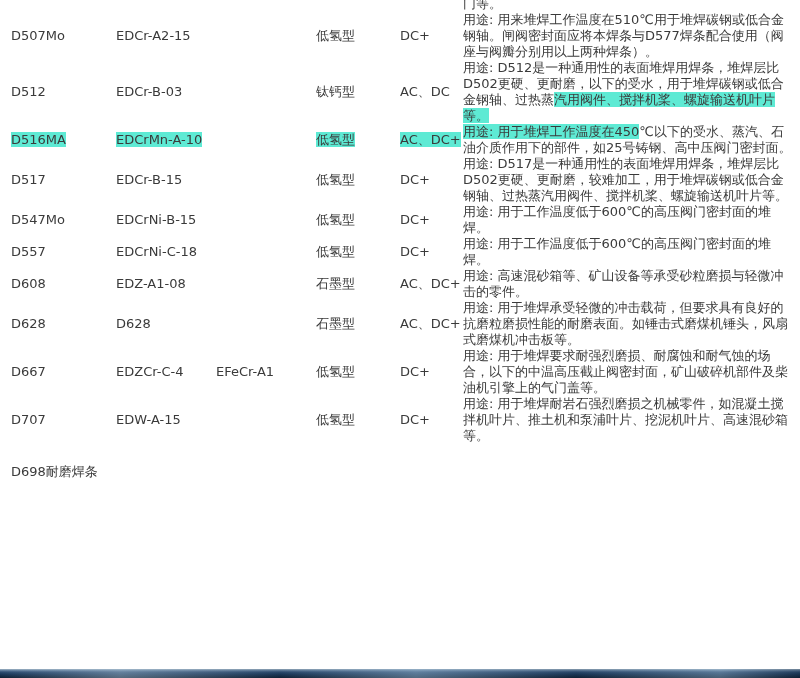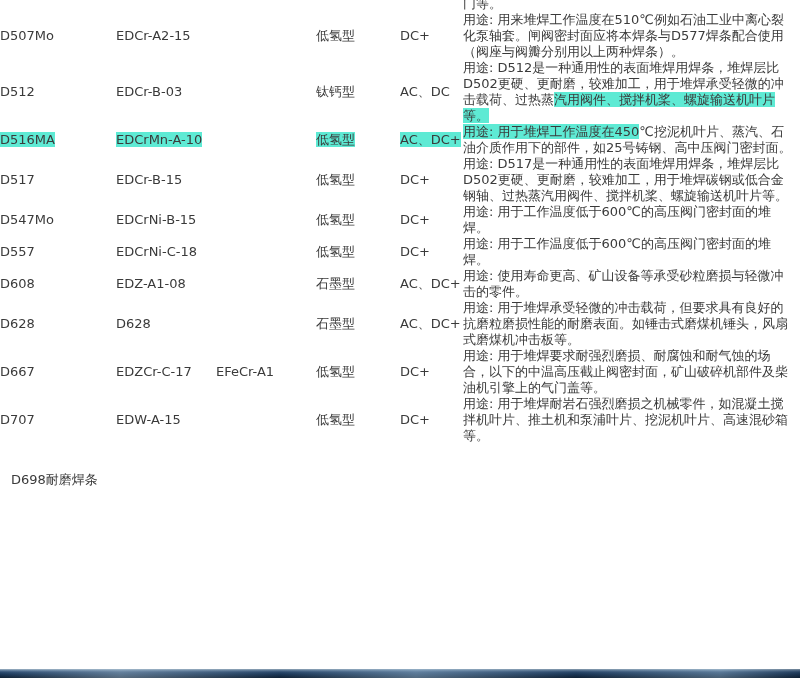--- a/index.html
+++ b/index.html
@@ -12,24 +12,24 @@
   }
   table.elect {
     border-collapse: collapse; table-layout: fixed;
     width: 800px; margin-top: -4px;
   }
   td {
     padding: 0; vertical-align: middle;
     line-height: 16px; font-size: 13px;
     overflow: hidden; white-space: normal;
   }
-  td.c-model { }
+  td.c-model { padding-left: 11px; }
   td.c-desc { padding-right: 5px; vertical-align: middle; }
   .sel { background: #5eead4; }
-  .footer { margin: 28px 0 0 11px; line-height: 16px; }
+  .footer { margin: 20px 0 0 11px; line-height: 16px; }
   .footer .t1 { margin-bottom: 6px; }
   .bottombar {
     position: absolute; left: 0; bottom: 0;
     width: 800px; height: 9px;
     background:
       linear-gradient(to right,
         rgba(200,215,228,0.00),
         rgba(173,196,214,0.45) 15%,
         rgba(20,40,60,0.10) 35%,
         rgba(150,180,205,0.50) 52%,
@@ -62,37 +62,37 @@
           <td class="c-type"></td>
           <td class="c-current"></td>
           <td class="c-desc"><span>门等。</span></td>
         </tr>
         <tr>
           <td class="c-model"><span>D507Mo</span></td>
           <td class="c-code"><span>EDCr-A2-15</span></td>
           <td class="c-code2"></td>
           <td class="c-type"><span>低氢型</span></td>
           <td class="c-current"><span>DC+</span></td>
-          <td class="c-desc"><span>用途: 用来堆焊工作温度在510℃例如石油工业中离心裂化泵轴套。闸阀密封面应将本焊条与D577焊条配合使用（阀座与阀瓣分别用以上两种焊条）。</span></td>
+          <td class="c-desc"><span>用途: 用来堆焊工作温度在510℃用于堆焊碳钢或低合金钢轴。闸阀密封面应将本焊条与D577焊条配合使用（阀座与阀瓣分别用以上两种焊条）。</span></td>
         </tr>
         <tr>
           <td class="c-model"><span>D512</span></td>
           <td class="c-code"><span>EDCr-B-03</span></td>
           <td class="c-code2"></td>
           <td class="c-type"><span>钛钙型</span></td>
           <td class="c-current"><span>AC、DC</span></td>
-          <td class="c-desc"><span>用途: D512是一种通用性的表面堆焊用焊条，堆焊层比D502更硬、更耐磨，较难加工，用于堆焊承受轻微的冲击载荷、过热蒸</span><span class="sel">汽用阀件、搅拌机桨、螺旋输送机叶片等。</span></td>
+          <td class="c-desc"><span>用途: D512是一种通用性的表面堆焊用焊条，堆焊层比D502更硬、更耐磨，以下的受水，用于堆焊碳钢或低合金钢轴、过热蒸</span><span class="sel">汽用阀件、搅拌机桨、螺旋输送机叶片等。</span></td>
         </tr>
         <tr>
           <td class="c-model"><span class="sel">D516MA</span></td>
           <td class="c-code"><span class="sel">EDCrMn-A-10</span></td>
           <td class="c-code2"></td>
           <td class="c-type"><span class="sel">低氢型</span></td>
           <td class="c-current"><span class="sel">AC、DC+</span></td>
-          <td class="c-desc"><span class="sel">用途: 用于堆焊工作温度在450</span><span>℃挖泥机叶片、蒸汽、石油介质作用下的部件，如25号铸钢、高中压阀门密封面。</span></td>
+          <td class="c-desc"><span class="sel">用途: 用于堆焊工作温度在450</span><span>℃以下的受水、蒸汽、石油介质作用下的部件，如25号铸钢、高中压阀门密封面。</span></td>
         </tr>
         <tr>
           <td class="c-model"><span>D517</span></td>
           <td class="c-code"><span>EDCr-B-15</span></td>
           <td class="c-code2"></td>
           <td class="c-type"><span>低氢型</span></td>
           <td class="c-current"><span>DC+</span></td>
           <td class="c-desc"><span>用途: D517是一种通用性的表面堆焊用焊条，堆焊层比D502更硬、更耐磨，较难加工，用于堆焊碳钢或低合金钢轴、过热蒸汽用阀件、搅拌机桨、螺旋输送机叶片等。</span></td>
         </tr>
         <tr>
@@ -110,33 +110,33 @@
           <td class="c-type"><span>低氢型</span></td>
           <td class="c-current"><span>DC+</span></td>
           <td class="c-desc"><span>用途: 用于工作温度低于600℃的高压阀门密封面的堆焊。</span></td>
         </tr>
         <tr>
           <td class="c-model"><span>D608</span></td>
           <td class="c-code"><span>EDZ-A1-08</span></td>
           <td class="c-code2"></td>
           <td class="c-type"><span>石墨型</span></td>
           <td class="c-current"><span>AC、DC+</span></td>
-          <td class="c-desc"><span>用途: 使用寿命更高、矿山设备等承受砂粒磨损与轻微冲击的零件。</span></td>
+          <td class="c-desc"><span>用途: 高速混砂箱等、矿山设备等承受砂粒磨损与轻微冲击的零件。</span></td>
         </tr>
         <tr>
           <td class="c-model"><span>D628</span></td>
           <td class="c-code"><span>D628</span></td>
           <td class="c-code2"></td>
           <td class="c-type"><span>石墨型</span></td>
           <td class="c-current"><span>AC、DC+</span></td>
           <td class="c-desc"><span>用途: 用于堆焊承受轻微的冲击载荷，但要求具有良好的抗磨粒磨损性能的耐磨表面。如锤击式磨煤机锤头，风扇式磨煤机冲击板等。</span></td>
         </tr>
         <tr>
           <td class="c-model"><span>D667</span></td>
-          <td class="c-code"><span>EDZCr-C-17</span></td>
+          <td class="c-code"><span>EDZCr-C-4</span></td>
           <td class="c-code2"><span>EFeCr-A1</span></td>
           <td class="c-type"><span>低氢型</span></td>
           <td class="c-current"><span>DC+</span></td>
           <td class="c-desc"><span>用途: 用于堆焊要求耐强烈磨损、耐腐蚀和耐气蚀的场合，以下的中温高压截止阀密封面，矿山破碎机部件及柴油机引擎上的气门盖等。</span></td>
         </tr>
         <tr>
           <td class="c-model"><span>D707</span></td>
           <td class="c-code"><span>EDW-A-15</span></td>
           <td class="c-code2"></td>
           <td class="c-type"><span>低氢型</span></td>

